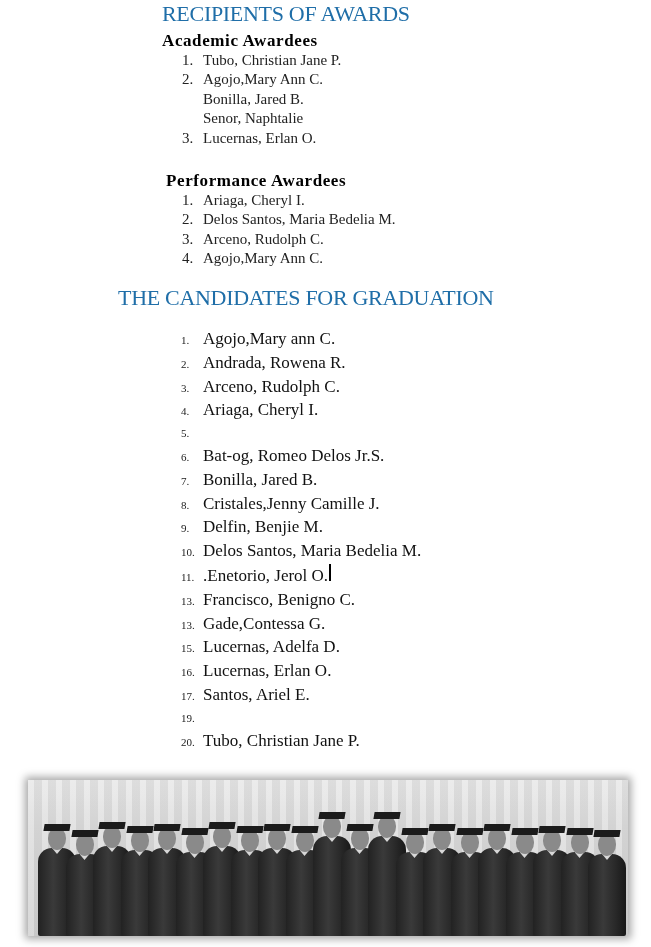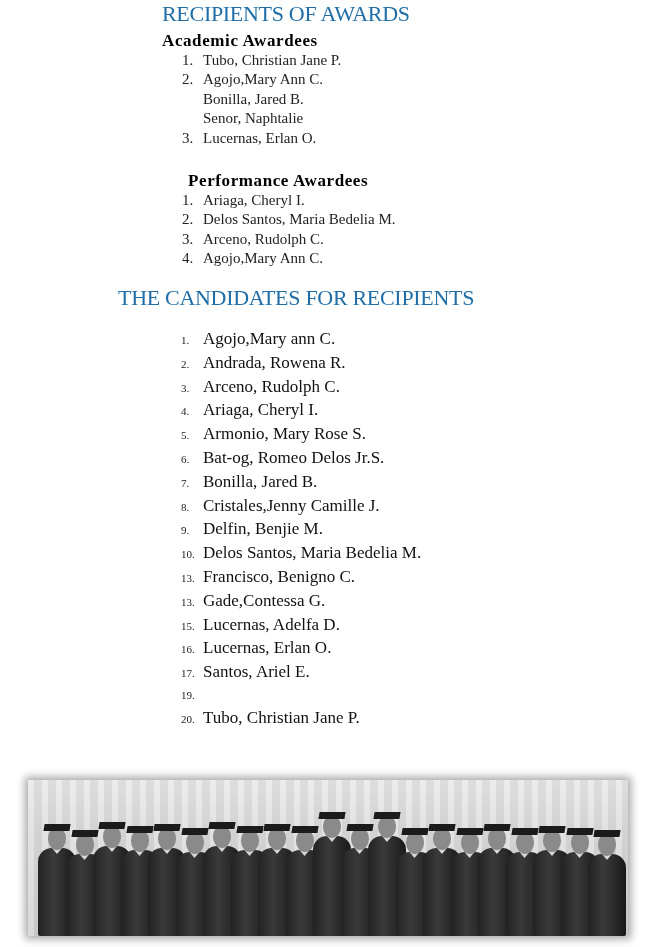--- a/index.html
+++ b/index.html
@@ -37,21 +37,21 @@
     .subheading {
       position: absolute;
       font-weight: bold;
       font-size: 17px;
       color: #000;
       letter-spacing: 0.6px;
       white-space: nowrap;
       margin: 0;
     }
     #sh-academic { left: 162px; top: 31px; }
-    #sh-performance { left: 188px; top: 171px; }
+    #sh-performance { left: 166px; top: 171px; }
 
     .small-list {
       position: absolute;
       margin: 0;
       padding: 0;
       list-style: none;
       font-size: 15px;
       line-height: 19.4px;
       color: #222;
     }
@@ -195,62 +195,66 @@
   <li>
       <span class="num">3.</span>
       <span>Arceno, Rudolph C.</span>
     </li>
   <li>
       <span class="num">4.</span>
       <span>Agojo,Mary Ann C.</span>
     </li>
 </ul>
 
-<h1 id="h-candidates" class="heading">THE CANDIDATES FOR RECIPIENTS</h1>
+<h1 id="h-candidates" class="heading">THE CANDIDATES FOR GRADUATION</h1>
 
 <ol class="cand-list">
   <li>
       <span class="num">1.</span>
       <span>Agojo,Mary ann C.</span>
     </li>
   <li>
       <span class="num">2.</span>
       <span>Andrada, Rowena R.</span>
     </li>
   <li>
       <span class="num">3.</span>
       <span>Arceno, Rudolph C.</span>
     </li>
   <li>
       <span class="num">4.</span>
       <span>Ariaga, Cheryl  I.</span>
     </li>
   <li>
       <span class="num">5.</span>
-      <span>Armonio, Mary Rose S.</span>
     </li>
   <li>
       <span class="num">6.</span>
       <span>Bat-og, Romeo Delos Jr.S.</span>
     </li>
   <li>
       <span class="num">7.</span>
       <span>Bonilla, Jared B.</span>
     </li>
   <li>
       <span class="num">8.</span>
       <span>Cristales,Jenny Camille J.</span>
     </li>
   <li>
       <span class="num">9.</span>
       <span>Delfin, Benjie M.</span>
     </li>
   <li>
       <span class="num">10.</span>
       <span>Delos Santos, Maria Bedelia M.</span>
+    </li>
+  <li>
+      <span class="num">11.</span>
+      <span>.Enetorio, Jerol O.</span>
+      <span class="caret"></span>
     </li>
   <li>
       <span class="num">13.</span>
       <span>Francisco, Benigno C.</span>
     </li>
   <li>
       <span class="num">13.</span>
       <span>Gade,Contessa G.</span>
     </li>
   <li>

